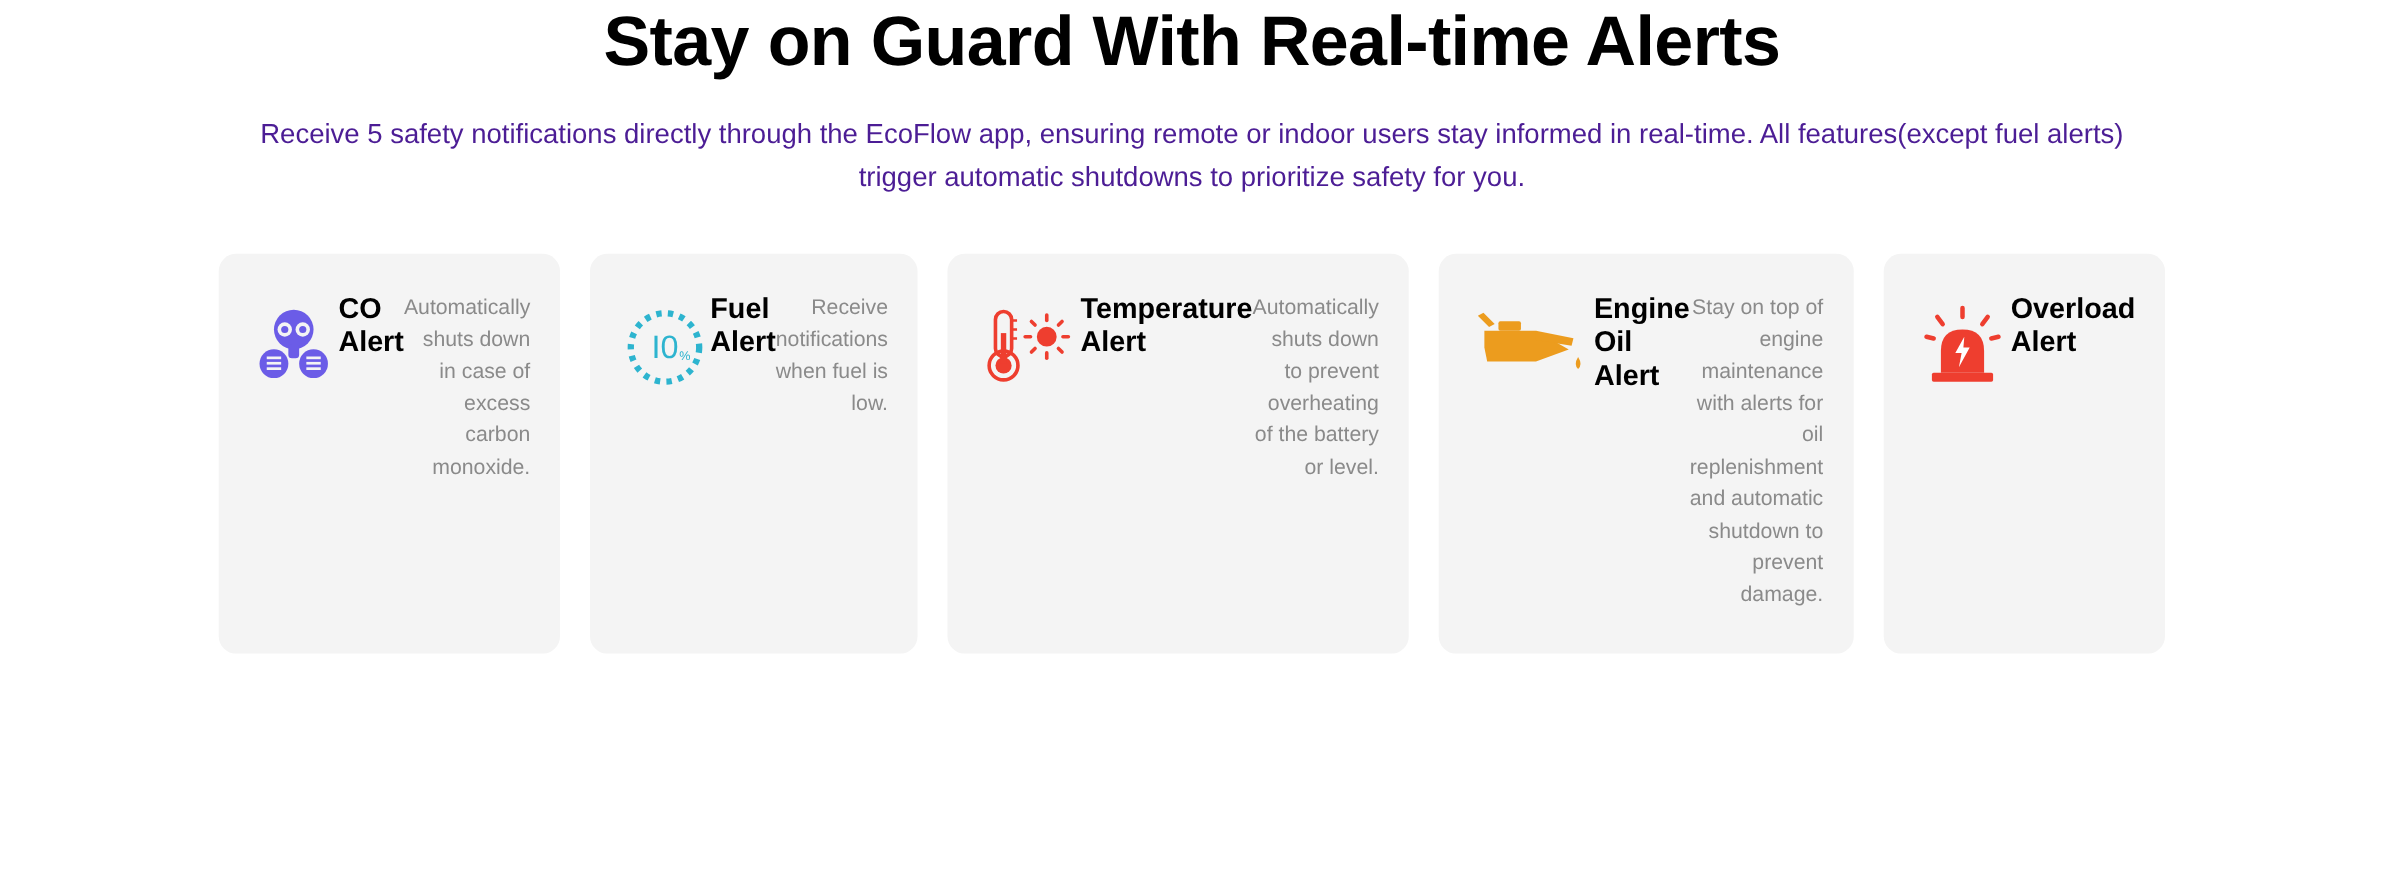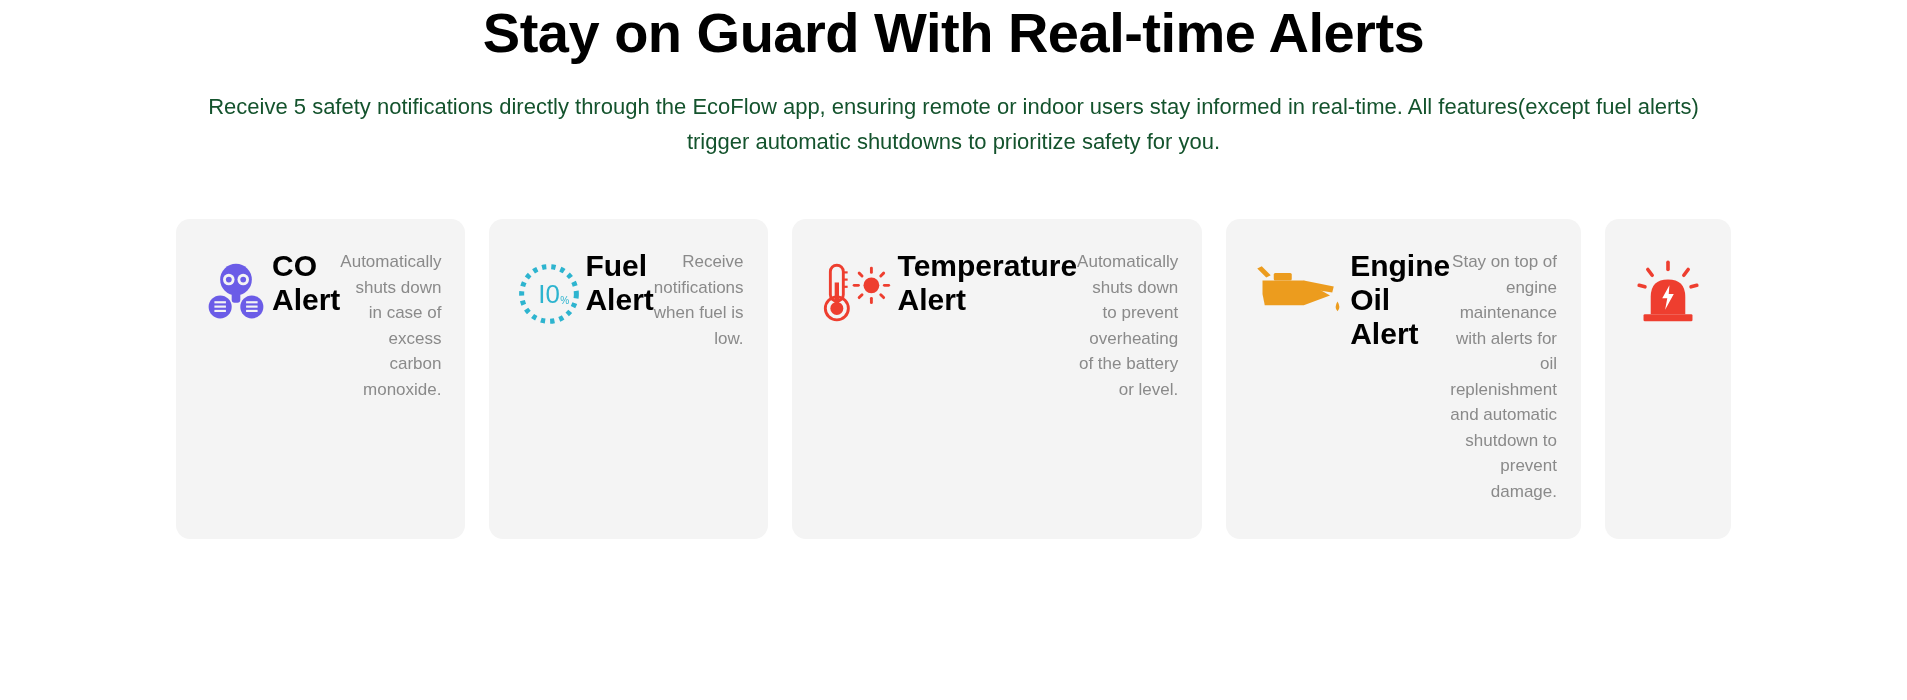--- a/index.html
+++ b/index.html
@@ -20,24 +20,24 @@
     .heading {
       font-size: 56px;
       font-weight: 600;
       color: #000;
       text-align: center;
       margin-bottom: 24px;
       letter-spacing: -0.5px;
     }
     .subheading {
       font-size: 22px;
-      color: #14532d;
+      color: #4c1d95;
       text-align: center;
       line-height: 1.6;
-      margin-bottom: 60px;
+      margin-bottom: 44px;
       max-width: 1500px;
       margin-left: auto;
       margin-right: auto;
     }
     .cards {
       display: flex;
       gap: 24px;
       justify-content: center;
     }
     .card {
@@ -49,21 +49,21 @@
       display: flex;
       flex-direction: row;
     }
     .icon-wrapper {
       height: 90px;
       display: flex;
       align-items: center;
       margin-bottom: 30px;
     }
     .card-title {
-      font-size: 30px;
+      font-size: 23px;
       font-weight: 600;
       color: #000;
       margin-bottom: 14px;
     }
     .card-desc {
       font-size: 17px;
       color: #8a8a8a;
       line-height: 1.5;
       text-align: right;
     }
@@ -175,16 +175,17 @@
             <line x1="90" y1="38" x2="82" y2="40"></line>
           </g>
 
           <path d="M 26 78 L 26 54 Q 26 30 50 30 Q 74 30 74 54 L 74 78 Z" fill="#ee3e2f"></path>
 
           <path d="M 52 38 L 42 56 L 49 56 L 46 72 L 58 50 L 51 50 Z" fill="#ffffff"></path>
 
           <rect x="16" y="78" width="68" height="10" rx="2" fill="#ee3e2f"></rect>
         </svg>
       </div>
+      <h3 class="card-title">Overload Alert</h3>
     </div>
 
   </div>
 </div>
 
 </body></html>

